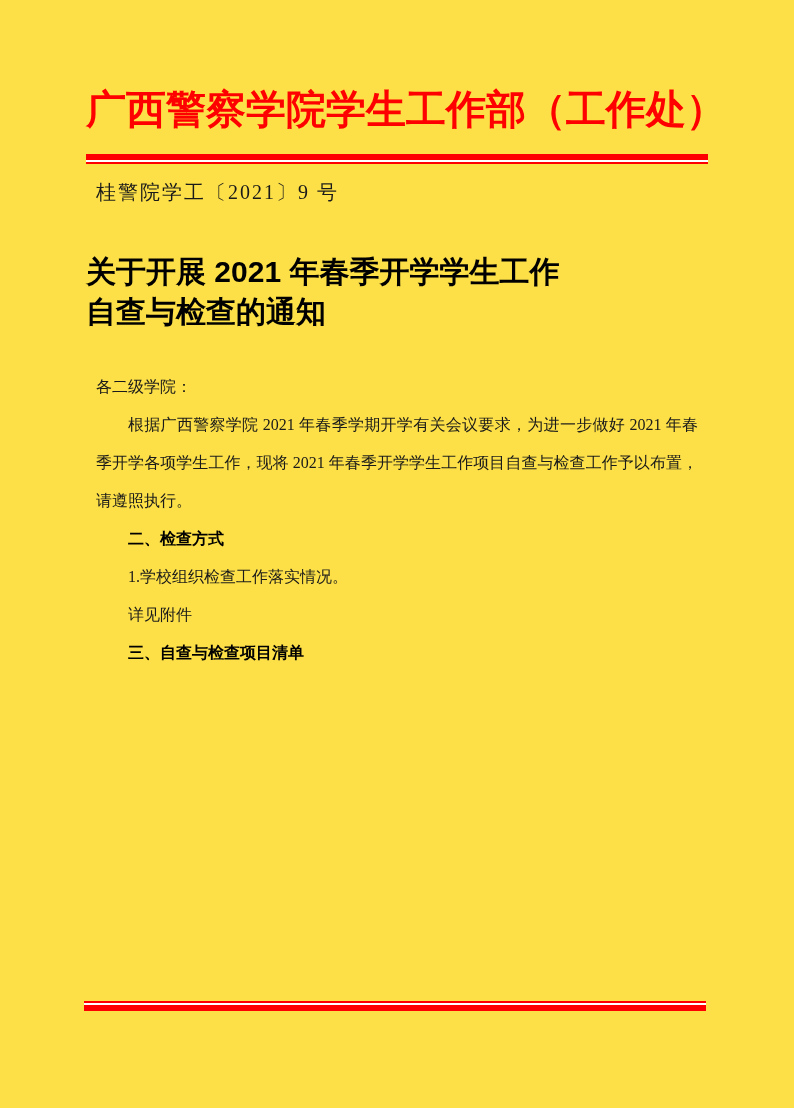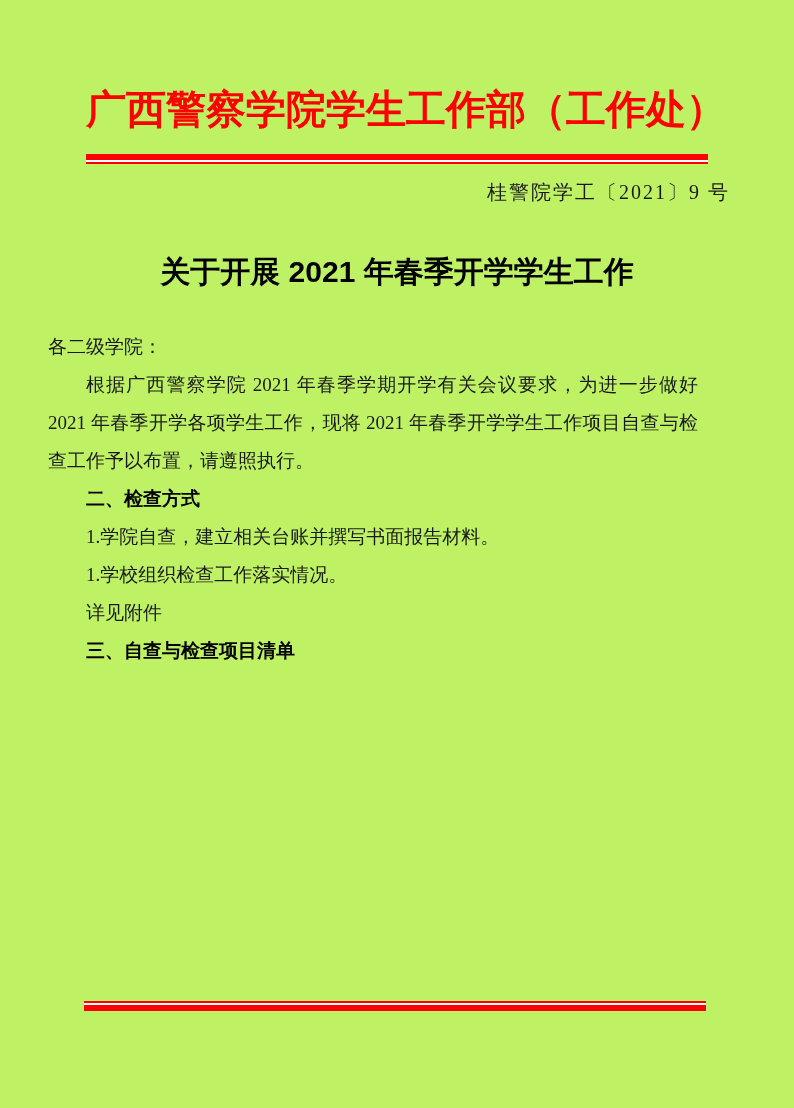--- a/index.html
+++ b/index.html
@@ -1,21 +1,21 @@
 <!DOCTYPE html>
 <html><head>
 <meta charset="utf-8">
 <style>
   html, body { margin: 0; padding: 0; background: #ffffff; }
   .page {
     position: relative;
     width: 794px;
     height: 1108px;
     margin: 0 auto;
-    background: #bef264;
+    background: #fde047;
     overflow: hidden;
     font-family: "Liberation Serif", "DejaVu Serif", serif;
     color: #111111;
   }
   .org-title {
     margin: 84px 86px 0 86px;
     text-align: center;
     font-family: "Liberation Serif", "DejaVu Serif", serif;
     font-weight: bold;
     font-size: 40px;
@@ -23,38 +23,37 @@
     color: #ff0000;
     letter-spacing: 0px;
     white-space: nowrap;
   }
   .rule-top { margin: 18px 86px 0 86px; }
   .rule-top .thick { height: 6px; background: #ff0000; }
   .rule-top .gap   { height: 2px; background: #ffffff; }
   .rule-top .thin  { height: 2px; background: #ff0000; }
   .doc-number {
     margin: 14px 64px 0 96px;
-    text-align: right;
+    text-align: left;
     font-size: 20px;
     line-height: 28px;
     letter-spacing: 2px;
     color: #1a1a1a;
   }
   .notice-title {
     margin: 46px 86px 16px 86px;
-    text-align: center;
     font-family: "Liberation Sans", "DejaVu Sans", sans-serif;
     font-weight: bold;
     font-size: 30px;
     line-height: 40px;
     color: #000000;
   }
   .doc-body {
-    margin: 36px 96px 0 48px;
-    font-size: 19px;
+    margin: 36px 96px 0 96px;
+    font-size: 16px;
     line-height: 38px;
     text-align: justify;
     color: #1a1a1a;
   }
   .doc-body p { margin: 0; padding: 0; }
   .doc-body p.indent { text-indent: 2em; }
   .doc-body p.heading {
     font-family: "Liberation Sans", "DejaVu Sans", sans-serif;
     font-weight: bold;
     color: #000000;
@@ -79,27 +78,27 @@
   <div class="rule-top">
     <div class="thick"></div>
     <div class="gap"></div>
     <div class="thin"></div>
   </div>
 
   <div class="doc-number">桂警院学工〔2021〕9 号</div>
 
   <div class="notice-title">
     <div>关于开展 2021 年春季开学学生工作</div>
+    <div>自查与检查的通知</div>
   </div>
 
   <div class="doc-body">
     <p>各二级学院：</p>
     <p class="indent">根据广西警察学院 2021 年春季学期开学有关会议要求，为进一步做好 2021 年春季开学各项学生工作，现将 2021 年春季开学学生工作项目自查与检查工作予以布置，请遵照执行。</p>
     <p class="indent heading">二、检查方式</p>
-    <p class="indent">1.学院自查，建立相关台账并撰写书面报告材料。</p>
     <p class="indent">1.学校组织检查工作落实情况。</p>
     <p class="indent">详见附件</p>
     <p class="indent heading">三、自查与检查项目清单</p>
   </div>
 
   <div class="rule-bottom">
     <div class="thin"></div>
     <div class="gap"></div>
     <div class="thick"></div>
   </div>

